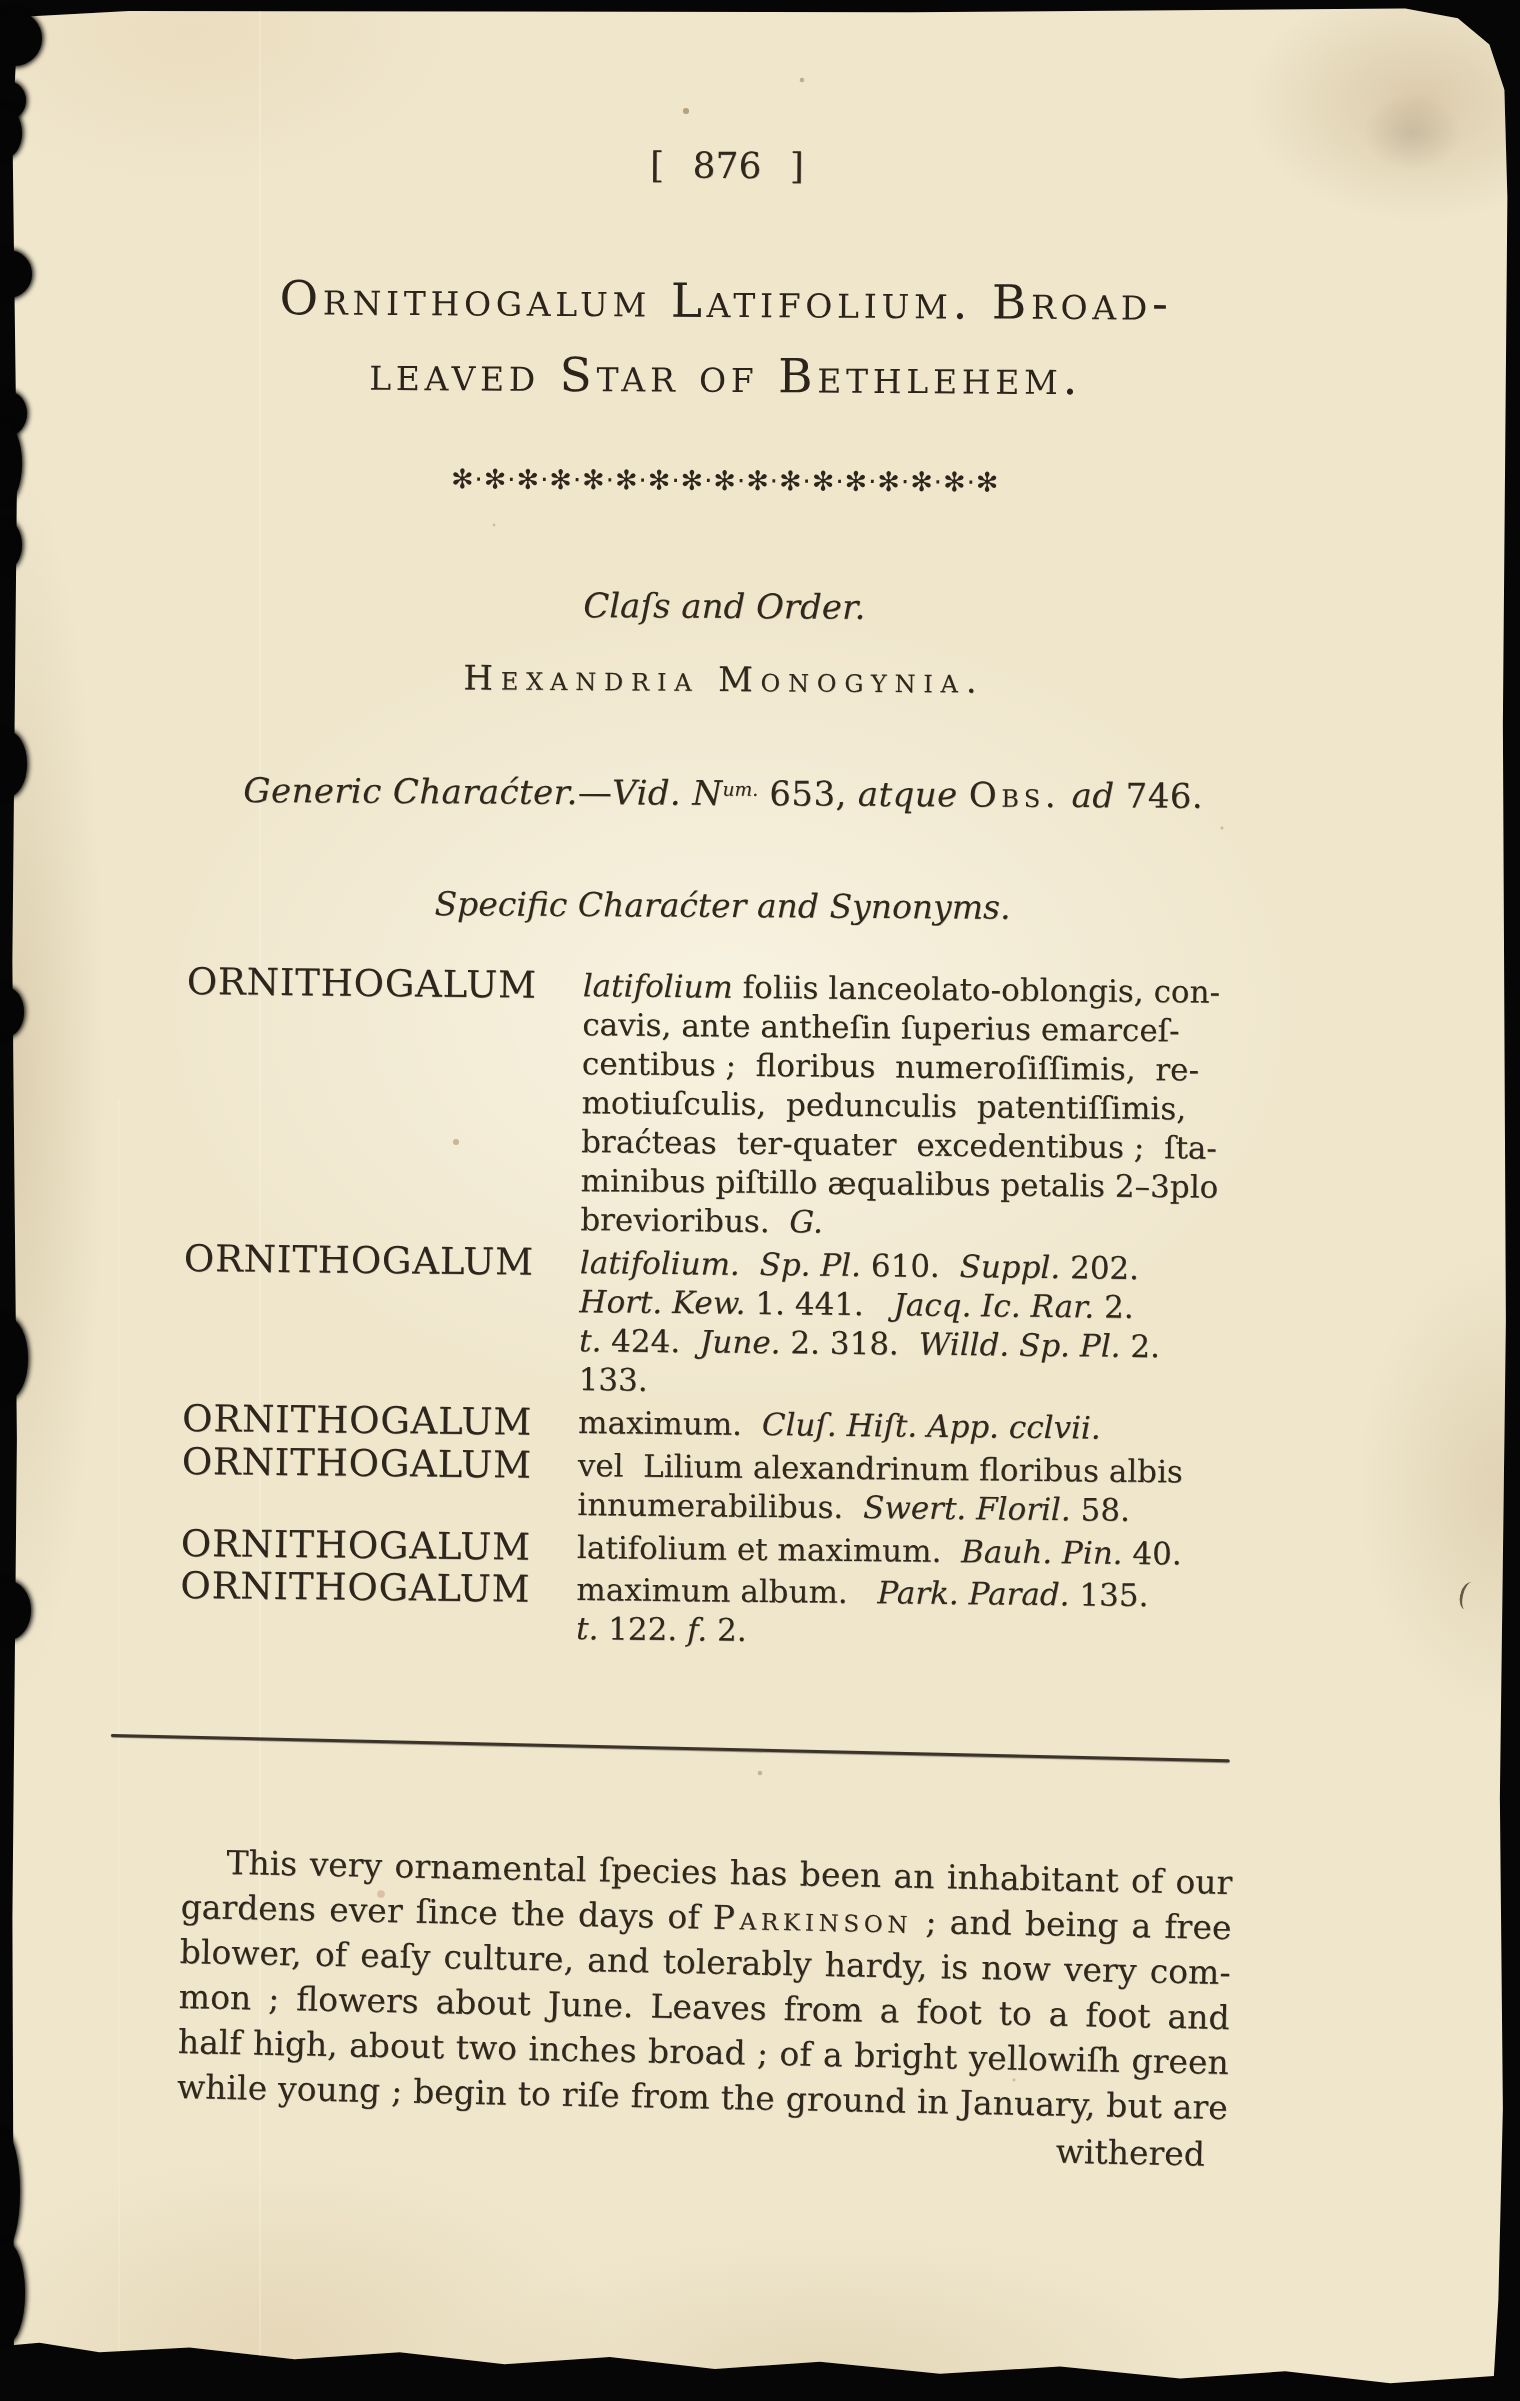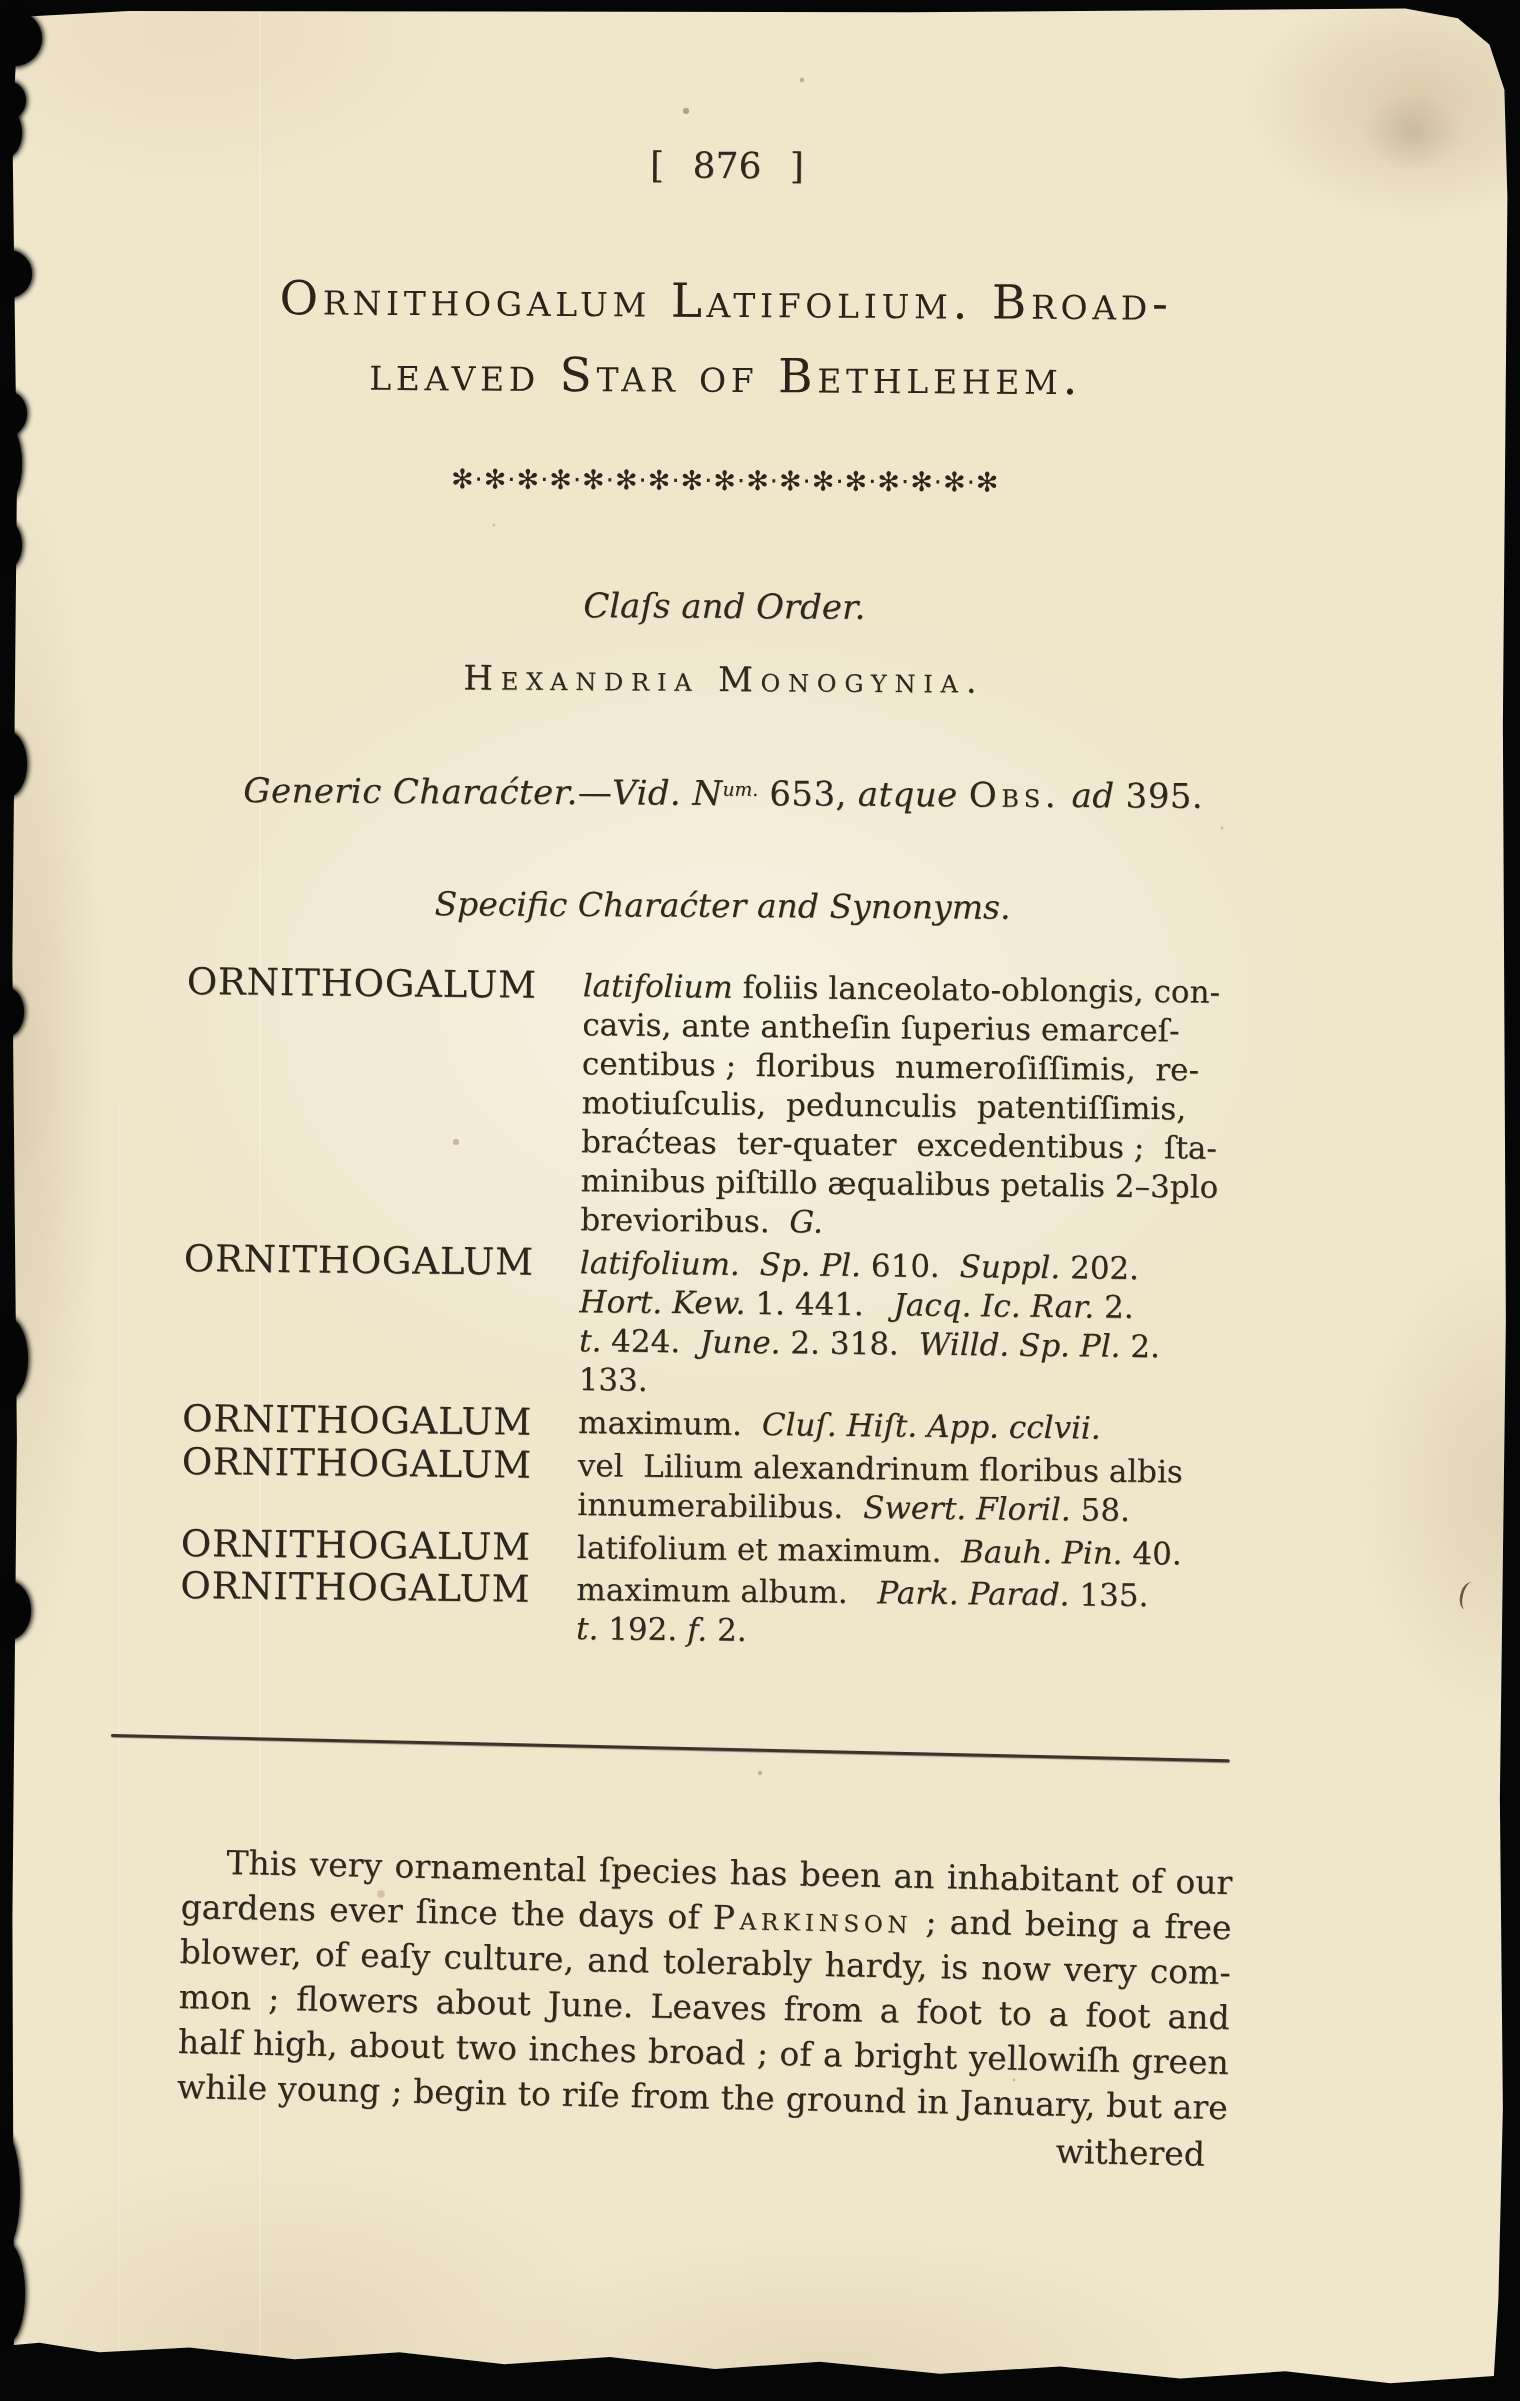--- a/index.html
+++ b/index.html
@@ -95,21 +95,21 @@
     <div id="specks"></div>
     <div id="press-mark"></div>
 
     <div class="rot-header">
       <div class="pageno center ink">[ 876 ]</div>
       <div class="title title1 center">Ornithogalum Latifolium. Broad-</div>
       <div class="title title2 center">leaved Star of Bethlehem.</div>
       <div class="ornament center">✻·✻·✻·✻·✻·✻·✻·✻·✻·✻·✻·✻·✻·✻·✻·✻·✻</div>
       <div class="classhead center ink">Claſs and Order.</div>
       <div class="classval center ink">Hexandria Monogynia.</div>
-      <div class="genchar center ink"><span class="it">Generic Charaćter.</span><span>—</span><span class="it">Vid. N</span><span class="it sup">um.</span><span> 653, </span><span class="it">atque </span><span class="sc">Obs.</span><span class="it"> ad </span><span>395.</span></div>
+      <div class="genchar center ink"><span class="it">Generic Charaćter.</span><span>—</span><span class="it">Vid. N</span><span class="it sup">um.</span><span> 653, </span><span class="it">atque </span><span class="sc">Obs.</span><span class="it"> ad </span><span>746.</span></div>
       <div class="spechead center ink"><span class="it">Specific Charaćter and Synonyms.</span></div>
     </div>
 
     <div class="rot-syn ink" id="synonyms">
         <div class="entry">
           <div class="genus">ORNITHOGALUM</div>
           <div class="elines">
             <div class="line"><span class="it">latifolium</span><span> foliis lanceolato-oblongis, con-</span></div>
             <div class="line"><span>cavis, ante antheſin ſuperius emarceſ-</span></div>
             <div class="line"><span>centibus ;  floribus  numeroſiſſimis,  re-</span></div>
@@ -144,21 +144,21 @@
         <div class="entry">
           <div class="genus">ORNITHOGALUM</div>
           <div class="elines">
             <div class="line"><span>latifolium et maximum.  </span><span class="it">Bauh. Pin. </span><span>40.</span></div>
           </div>
         </div>
         <div class="entry">
           <div class="genus">ORNITHOGALUM</div>
           <div class="elines">
             <div class="line"><span>maximum album.   </span><span class="it">Park. Parad. </span><span>135.</span></div>
-            <div class="line"><span class="it">t. </span><span>192. </span><span class="it">f. </span><span>2.</span></div>
+            <div class="line"><span class="it">t. </span><span>122. </span><span class="it">f. </span><span>2.</span></div>
           </div>
         </div>
       </div>
 
     <div id="rule"></div>
 
     <div class="rot-par ink">
       <div id="paragraph">
           <div class="pline indent"><span>This very ornamental ſpecies has been an inhabitant of our</span></div>
           <div class="pline"><span>gardens ever ſince the days of </span><span class="sc">Parkinson</span><span> ; and being a free</span></div>

